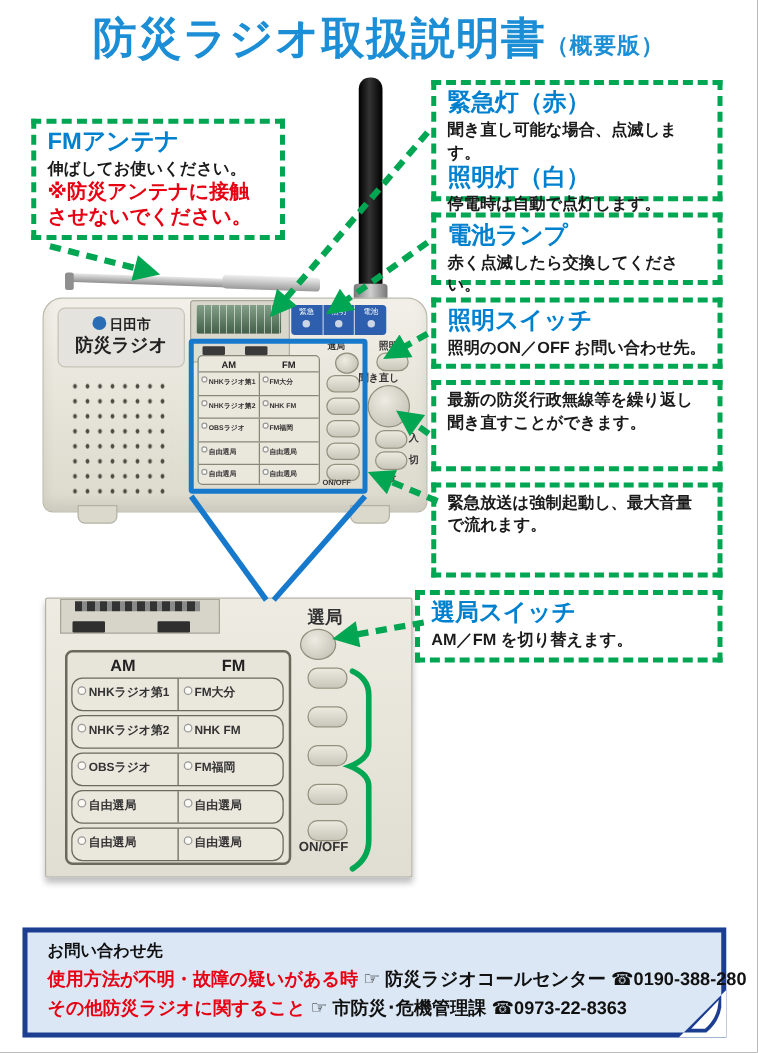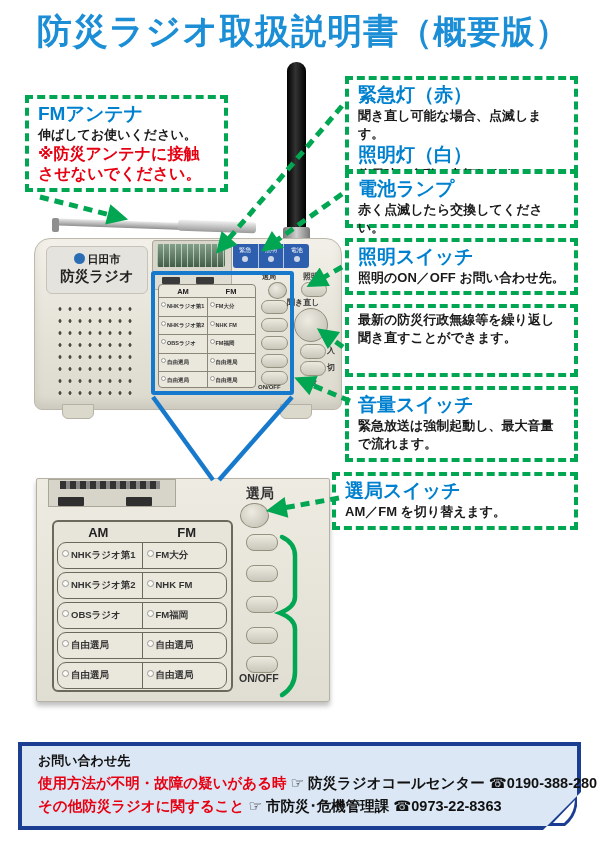--- a/index.html
+++ b/index.html
@@ -4,21 +4,21 @@
 <style>
   html,body{margin:0;padding:0;background:#888;}
   .page{position:relative;width:606px;height:842px;background:#ffffff;overflow:hidden;
         font-family:"Liberation Sans","DejaVu Sans",sans-serif;}
   .abs{position:absolute;}
 
   
   .title{position:absolute;top:12px;left:0;width:606px;text-align:center;color:#1b8ed6;
          font-weight:800;line-height:1.1;letter-spacing:1px;}
   .title .t-main{font-size:35px;}
-  .title .t-sub{font-size:33px;}
+  .title .t-sub{font-size:18px;}
 
   
   .callout{position:absolute;border:4px dashed #00a651;background:#fff;padding:3px 9px;
            box-sizing:border-box;z-index:4;}
   .c-title{color:#0081cf;font-weight:800;font-size:19px;line-height:1.25;}
   .c-body{color:#1a1a1a;font-weight:600;font-size:13px;line-height:1.38;}
   .c-warning{color:#e60012;font-weight:800;font-size:16px;line-height:1.3;}
   .c-note{color:#1a1a1a;font-weight:700;font-size:13px;line-height:1.38;}
 
   
@@ -254,21 +254,21 @@
   <div class="oval" style="left:246px;top:627px;width:30px;height:15px;"></div>
   <div class="oval" style="left:246px;top:656px;width:30px;height:15px;"></div>
   <div class="tinylab" style="left:239px;top:672px;font-size:10.5px;">ON/OFF</div>
 
   <div class="callout" style="left:25px;top:95px;width:203px;height:97px;">
     <div class="c-title">FMアンテナ</div>
     <div class="c-body">伸ばしてお使いください。</div>
     <div class="c-warning">※防災アンテナに接触させないでください。</div>
   </div>
 
-  <div class="callout" style="left:345px;top:64px;width:233px;height:97px;margin-top:12px;">
+  <div class="callout" style="left:345px;top:64px;width:233px;height:97px;">
     <div class="c-title">緊急灯（赤）</div>
     <div class="c-body">聞き直し可能な場合、点滅します。</div>
     <div class="c-title">照明灯（白）</div>
     <div class="c-body">停電時は自動で点灯します。</div>
   </div>
 
   <div class="callout" style="left:345px;top:170px;width:233px;height:58px;">
     <div class="c-title">電池ランプ</div>
     <div class="c-body">赤く点滅したら交換してください。</div>
   </div>
@@ -276,21 +276,20 @@
   <div class="callout" style="left:345px;top:238px;width:233px;height:57px;">
     <div class="c-title">照明スイッチ</div>
     <div class="c-body">照明のON／OFF お問い合わせ先。</div>
   </div>
 
   <div class="callout" style="left:345px;top:304px;width:233px;height:73px;">
     <div class="c-body">最新の防災行政無線等を繰り返し聞き直すことができます。</div>
   </div>
 
   <div class="callout" style="left:345px;top:386px;width:233px;height:76px;">
-    <div class="c-title">音量スイッチ</div>
     <div class="c-body">緊急放送は強制起動し、最大音量で流れます。</div>
   </div>
 
   <div class="callout" style="left:332px;top:472px;width:246px;height:58px;">
     <div class="c-title">選局スイッチ</div>
     <div class="c-body">AM／FM を切り替えます。</div>
   </div>
 
 
   <svg class="overlay" viewBox="0 0 606 842">

